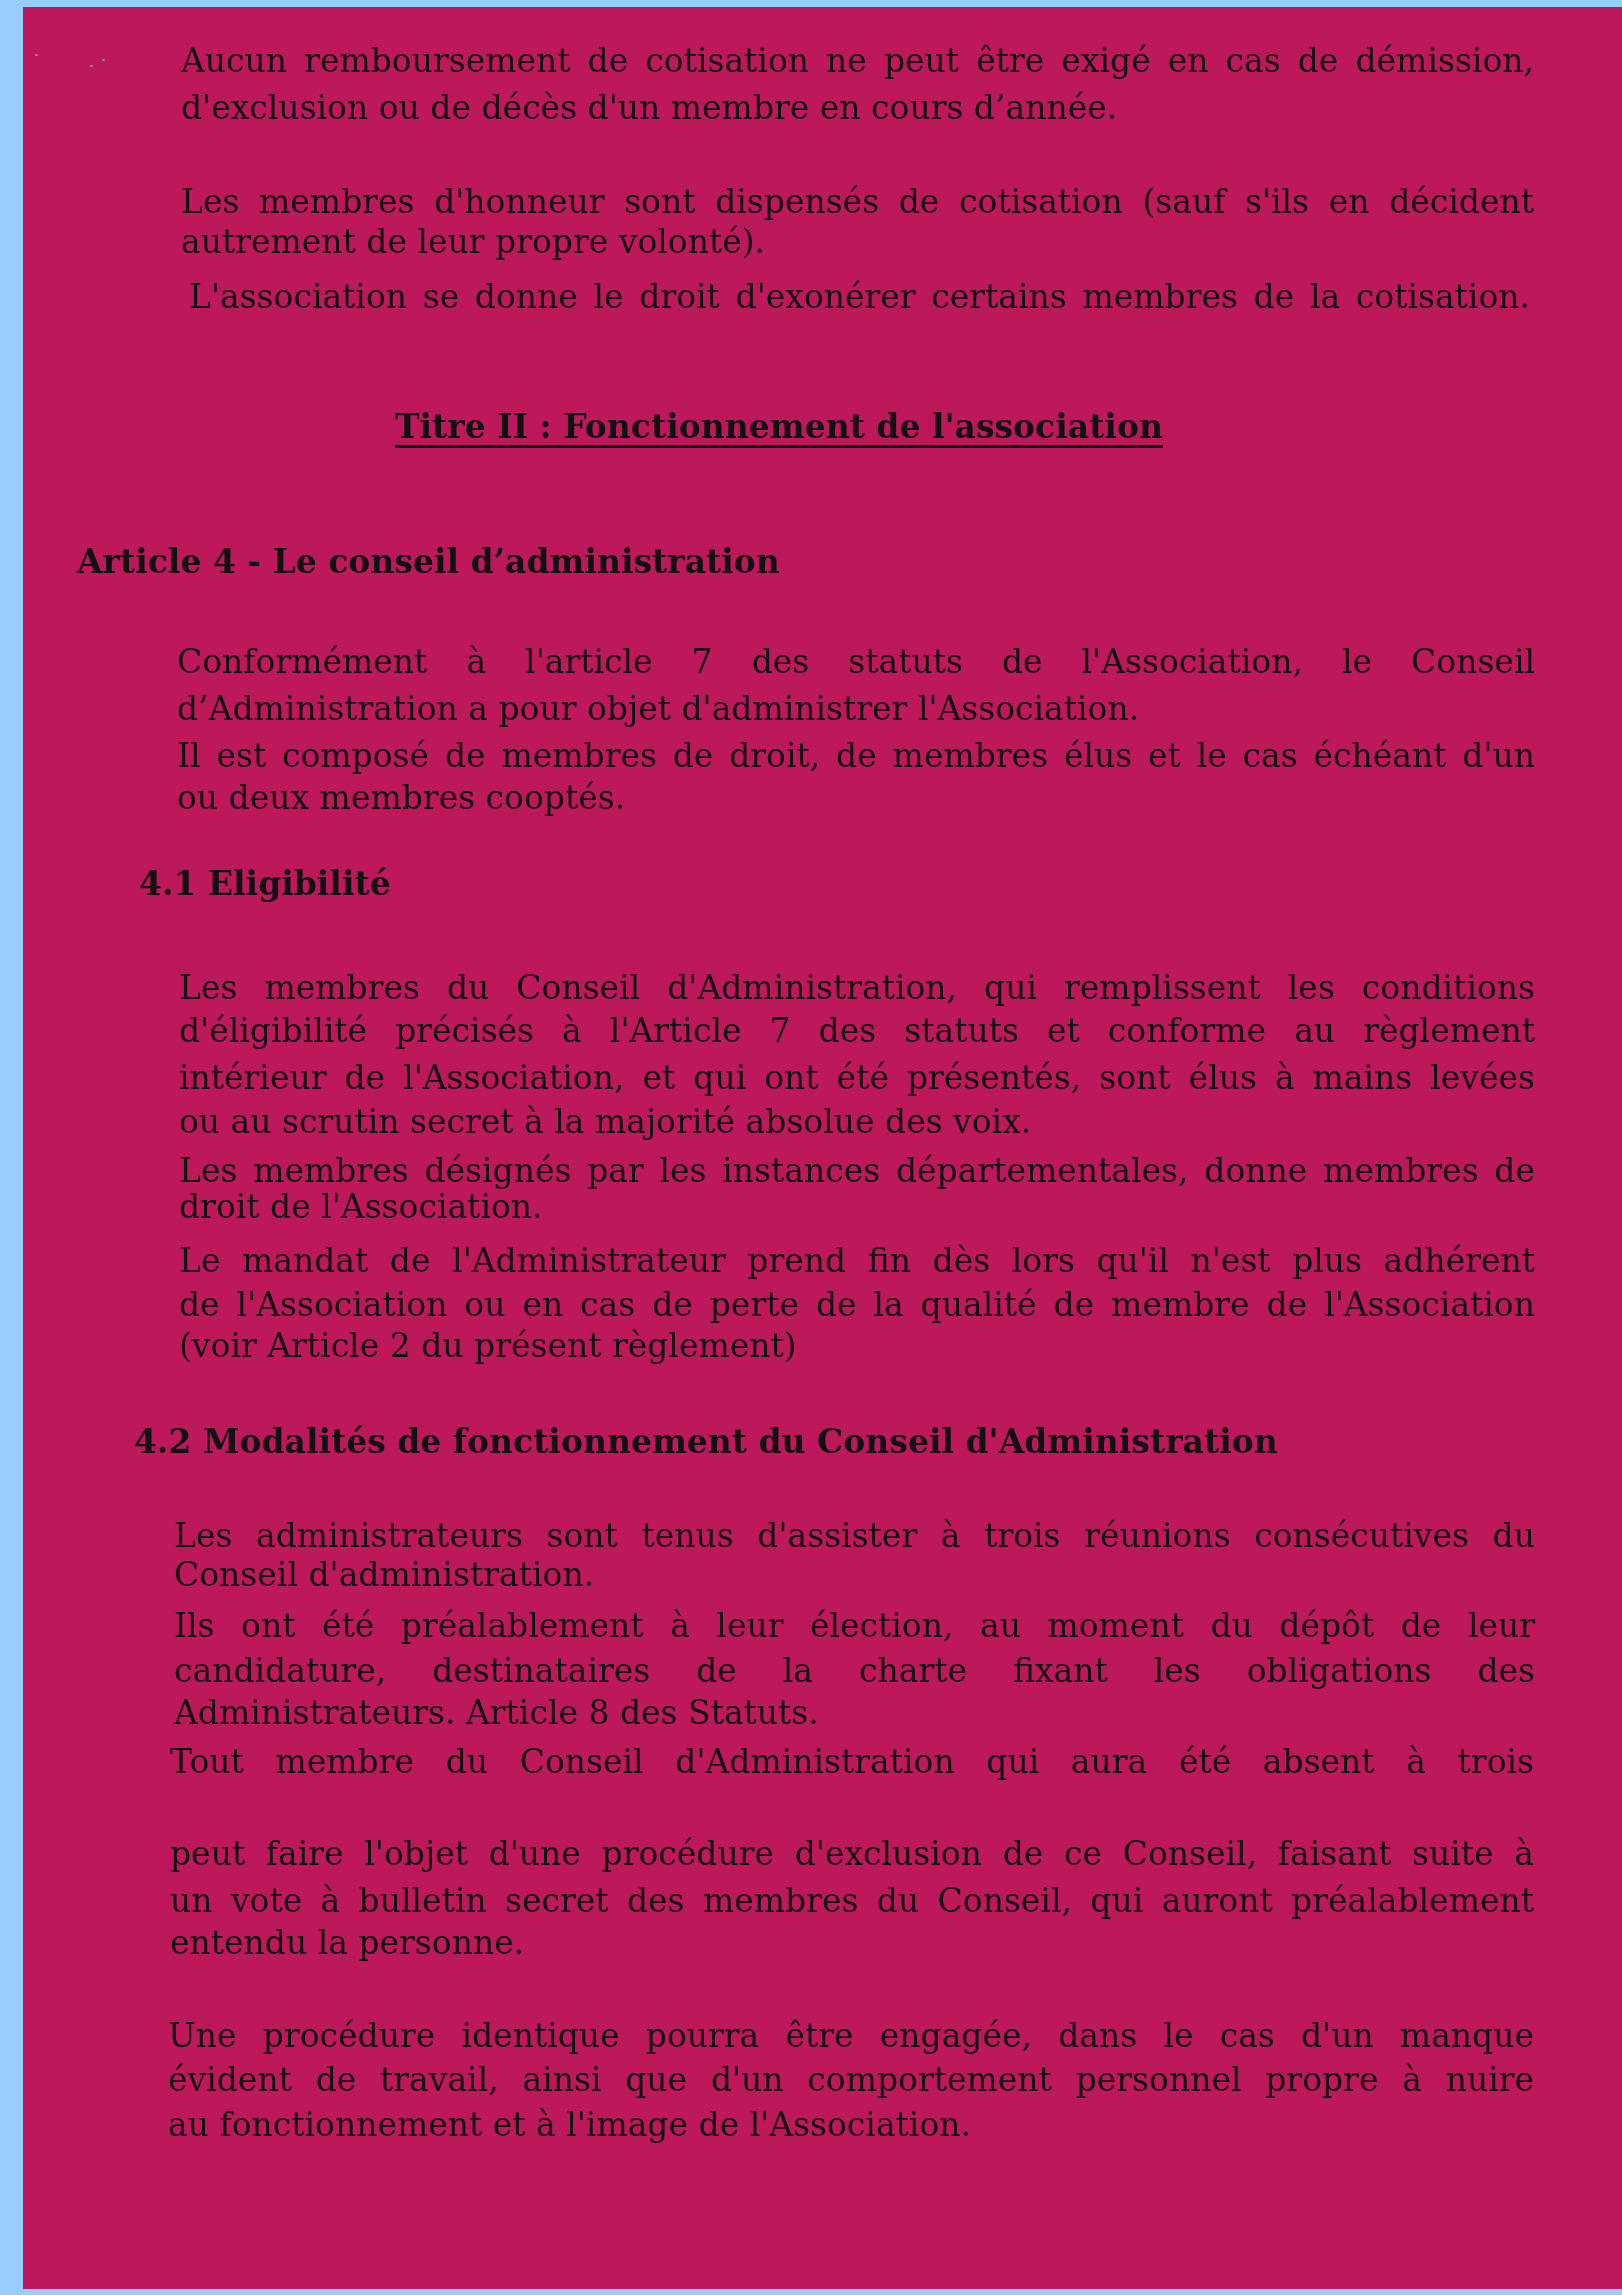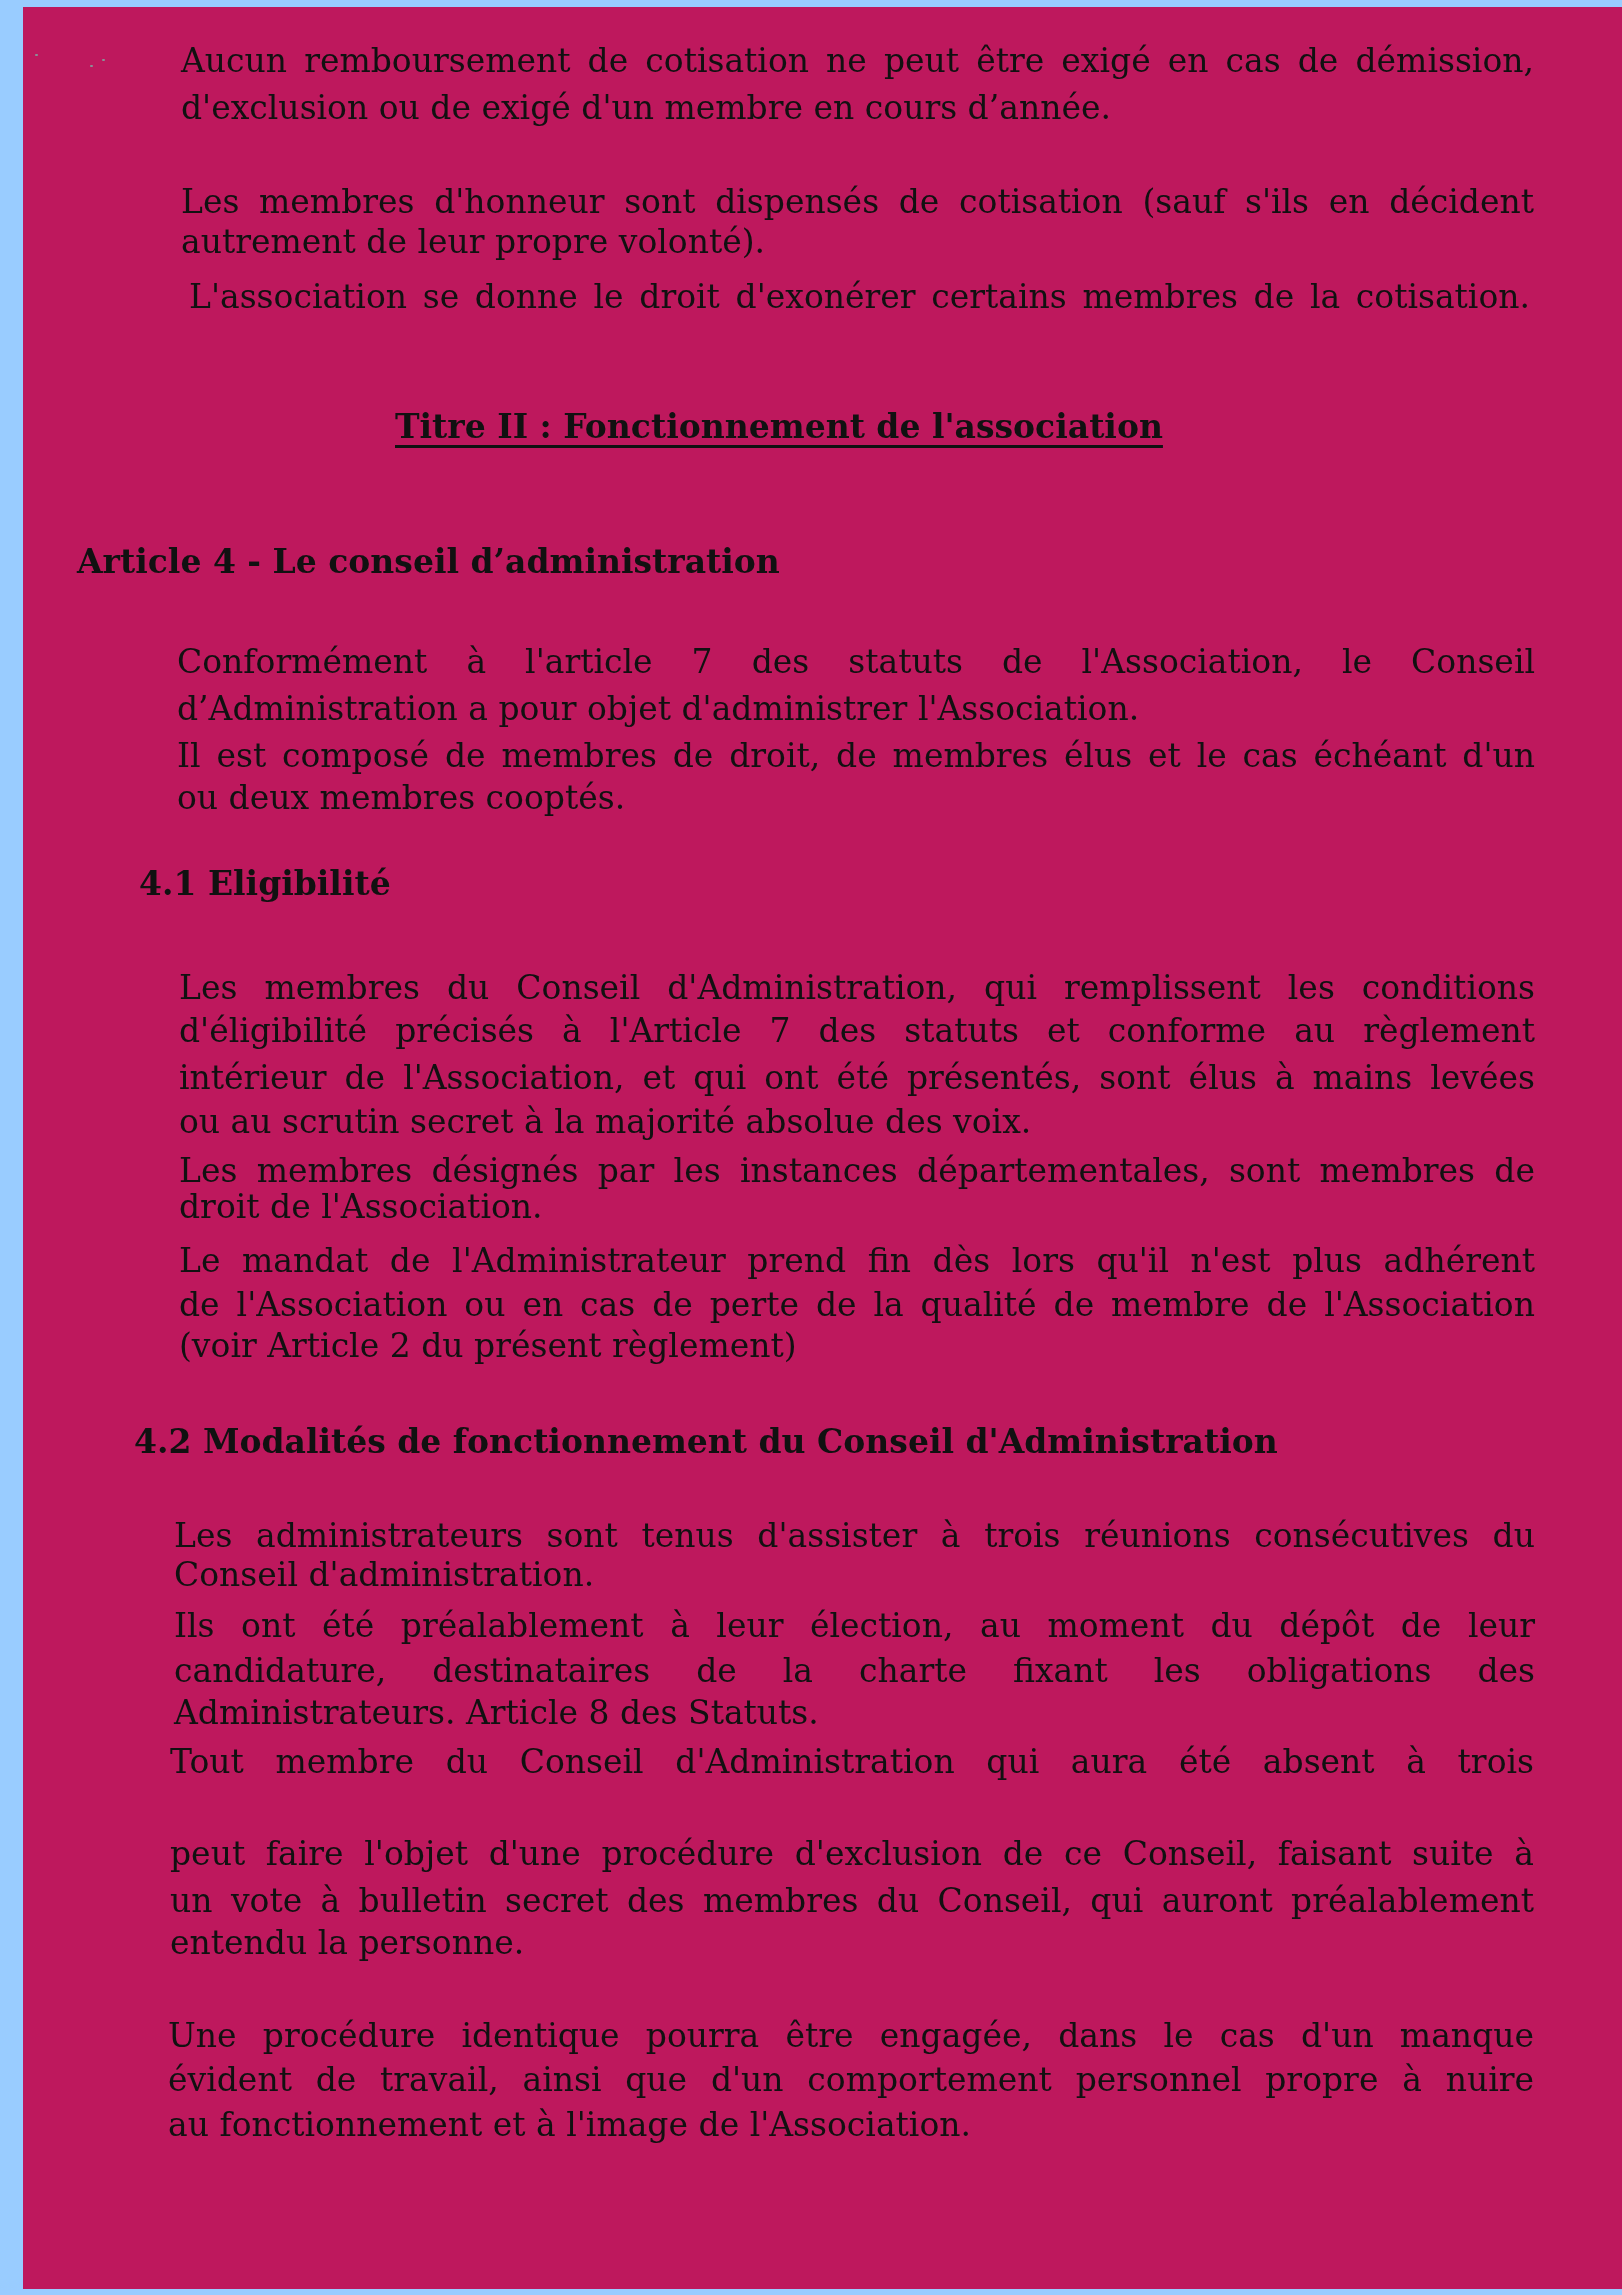--- a/index.html
+++ b/index.html
@@ -41,41 +41,41 @@
 </head>
 <body>
 
 <div class="page">
   <div class="edge"></div>
   <span class="speck" style="left:11.8px;top:47px;"></span>
   <span class="speck" style="left:67px;top:58px;"></span>
   <span class="speck" style="left:79px;top:52px;"></span>
 
   <div class="line just" style="left:158px;top:34px;width:1353px;">Aucun remboursement de cotisation ne peut être exigé en cas de démission,</div>
-  <div class="line" style="left:158px;top:81px;">d'exclusion ou de exigé d'un membre en cours d’année.</div>
+  <div class="line" style="left:158px;top:81px;">d'exclusion ou de décès d'un membre en cours d’année.</div>
 
   <div class="line just" style="left:158px;top:175px;width:1353px;">Les membres d'honneur sont dispensés de cotisation (sauf s'ils en décident</div>
   <div class="line" style="left:158px;top:215px;">autrement de leur propre volonté).</div>
   <div class="line just" style="left:158px;top:270px;width:1341px;margin-left:8px;">L'association se donne le droit d'exonérer certains membres de la cotisation.</div>
 
   <div class="line title" style="left:372px;top:400px;">Titre II : Fonctionnement de l'association</div>
 
   <div class="line heading" style="left:54px;top:535px;">Article 4 - Le conseil d’administration</div>
 
   <div class="line just" style="left:154px;top:635px;width:1358px;">Conformément à l'article 7 des statuts de l'Association, le Conseil</div>
   <div class="line" style="left:154px;top:682px;">d’Administration a pour objet d'administrer l'Association.</div>
   <div class="line just" style="left:154px;top:729px;width:1358px;">Il est composé de membres de droit, de membres élus et le cas échéant d'un</div>
   <div class="line" style="left:154px;top:771px;">ou deux membres cooptés.</div>
 
   <div class="line heading" style="left:116px;top:857px;">4.1 Eligibilité</div>
   <div class="line just" style="left:156px;top:961px;width:1356px;">Les membres du Conseil d'Administration, qui remplissent les conditions</div>
   <div class="line just" style="left:156px;top:1004px;width:1356px;">d'éligibilité précisés à l'Article 7 des statuts et conforme au règlement</div>
   <div class="line just" style="left:156px;top:1051px;width:1356px;">intérieur de l'Association, et qui ont été présentés, sont élus à mains levées</div>
   <div class="line" style="left:156px;top:1095px;text-align:center;">ou au scrutin secret à la majorité absolue des voix.</div>
-  <div class="line just" style="left:156px;top:1144px;width:1356px;">Les membres désignés par les instances départementales, sont membres de</div>
+  <div class="line just" style="left:156px;top:1144px;width:1356px;">Les membres désignés par les instances départementales, donne membres de</div>
   <div class="line" style="left:156px;top:1180px;">droit de l'Association.</div>
   <div class="line just" style="left:156px;top:1234px;width:1356px;">Le mandat de l'Administrateur prend fin dès lors qu'il n'est plus adhérent</div>
   <div class="line just" style="left:156px;top:1278px;width:1356px;">de l'Association ou en cas de perte de la qualité de membre de l'Association</div>
   <div class="line" style="left:156px;top:1319px;">(voir Article 2 du présent règlement)</div>
 
   <div class="line heading" style="left:111px;top:1415px;">4.2 Modalités de fonctionnement du Conseil d'Administration</div>
   <div class="line just" style="left:151px;top:1509px;width:1361px;">Les administrateurs sont tenus d'assister à trois réunions consécutives du</div>
   <div class="line" style="left:151px;top:1548px;">Conseil d'administration.</div>
   <div class="line just" style="left:151px;top:1599px;width:1361px;">Ils ont été préalablement à leur élection, au moment du dépôt de leur</div>
   <div class="line just" style="left:151px;top:1644px;width:1361px;">candidature, destinataires de la charte fixant les obligations des</div>

